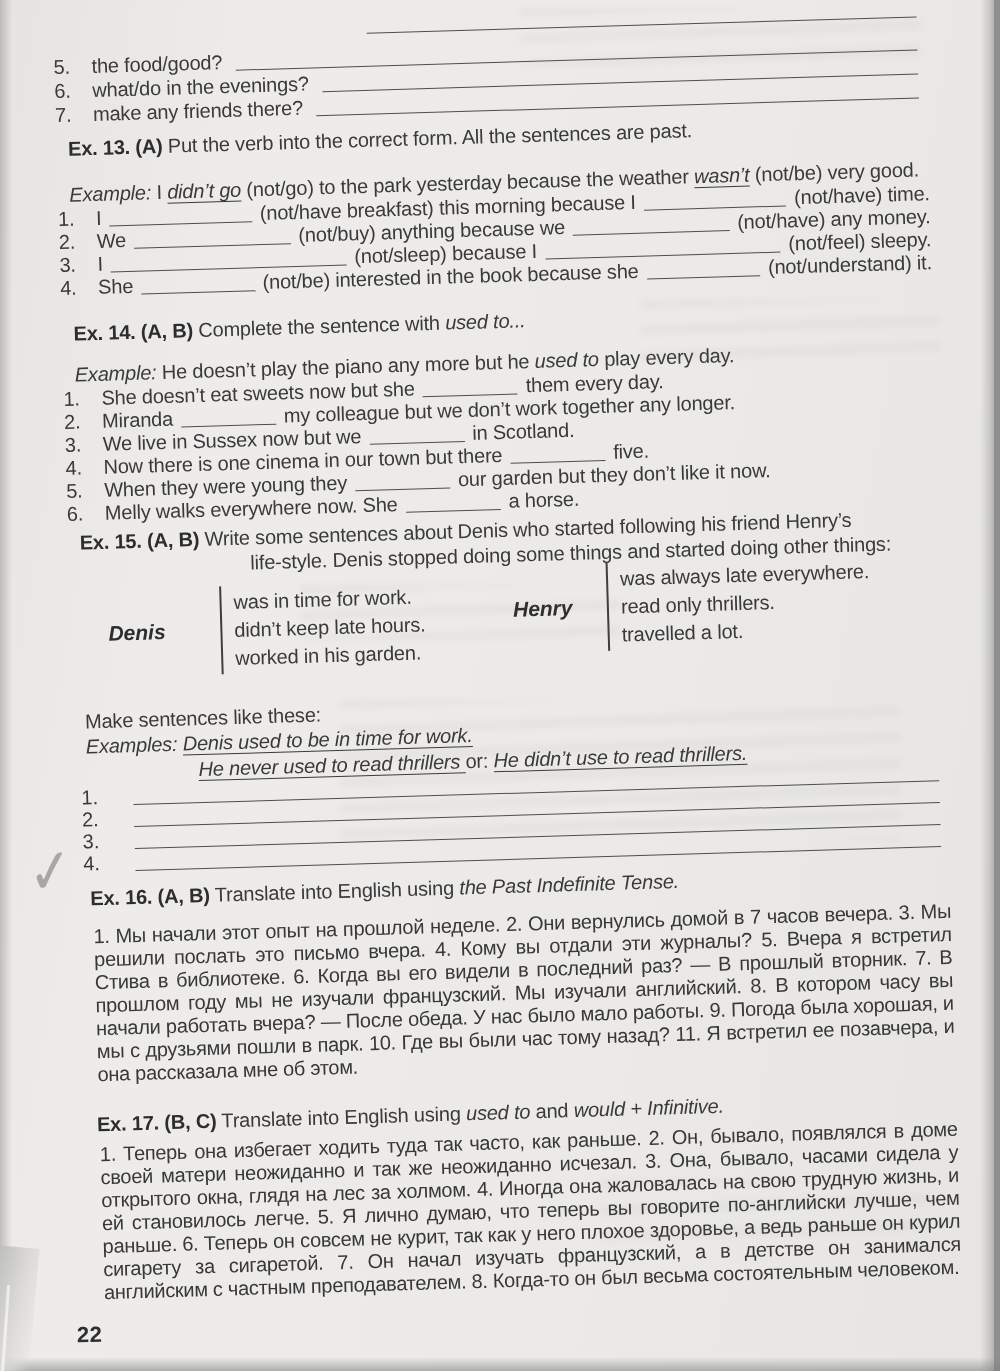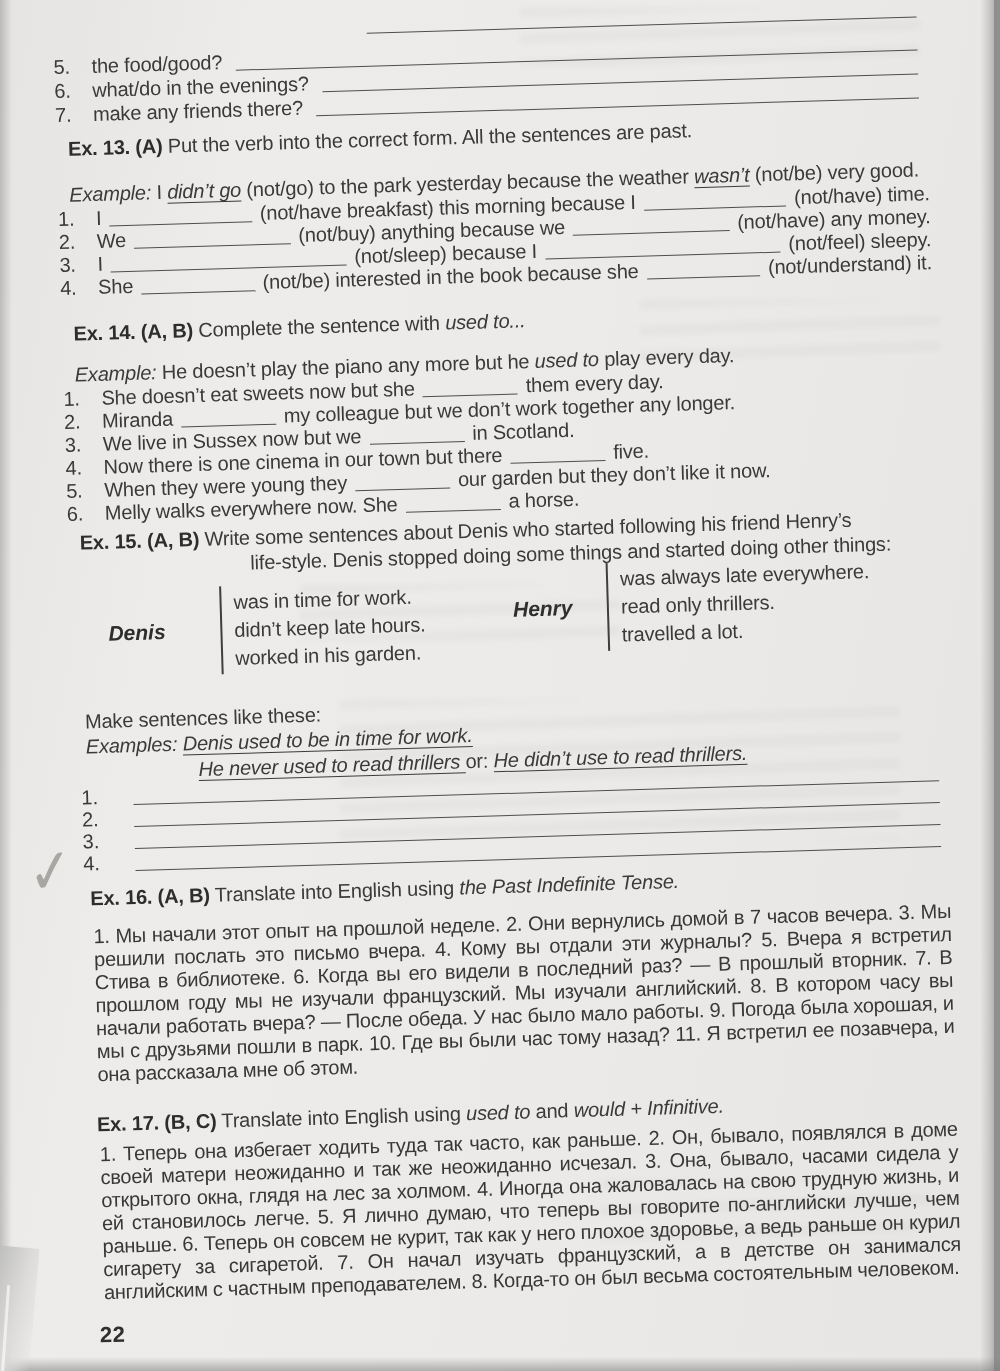--- a/index.html
+++ b/index.html
@@ -35,21 +35,21 @@
   .hbar{flex:0 0 2px;background:#3e3e3e;align-self:stretch;}
   .hlist{padding-left:12px;}
   .hline{font-size:20px;line-height:28px;letter-spacing:-0.2px;white-space:nowrap;}
   .ans-row{display:flex;align-items:flex-end;height:22px;margin-left:14px;font-size:20px;}
   .ans-row .num{flex:0 0 44px;}
   .para{font-size:20px;line-height:23px;margin-left:22px;text-align:justify;
     letter-spacing:-0.3px;color:#383838;}
   .mt2{margin-top:2px}.mt4{margin-top:4px}.mt5{margin-top:5px}.mt6{margin-top:6px}
   .mt10{margin-top:10px}.mt11{margin-top:11px}.mt14{margin-top:14px}.mt16{margin-top:16px}
   .mt21{margin-top:21px}.mt22{margin-top:22px}.mt25{margin-top:25px}.mt26{margin-top:26px}
-  .page-num{position:absolute;left:100px;top:1322px;font-size:22px;font-weight:bold;
+  .page-num{position:absolute;left:77px;top:1322px;font-size:22px;font-weight:bold;
     color:#2f2f2f;transform:rotate(-1deg);letter-spacing:0.5px;}
   .checkmark{position:absolute;left:28px;top:840px;font-size:54px;color:#a9a7a4;
     transform:rotate(-6deg) scaleY(1.15);font-weight:normal;}
   .ghost{position:absolute;opacity:.45;filter:blur(3px);
     background:repeating-linear-gradient(178deg,rgba(110,110,110,.12) 0 9px,rgba(0,0,0,0) 9px 26px);}
   .edge-right{position:absolute;right:0;top:0;width:20px;height:100%;
     background:linear-gradient(to right,rgba(150,150,148,0) 0%,rgba(160,160,158,.45) 50%,#97,  #969694 100%);}
   .edge-right2{position:absolute;right:0;top:0;width:6px;height:100%;background:#8f8f8d;}
   .edge-bottom{position:absolute;left:0;bottom:0;width:100%;height:14px;
     background:linear-gradient(to bottom,rgba(130,130,128,0),rgba(125,125,123,.55));}

